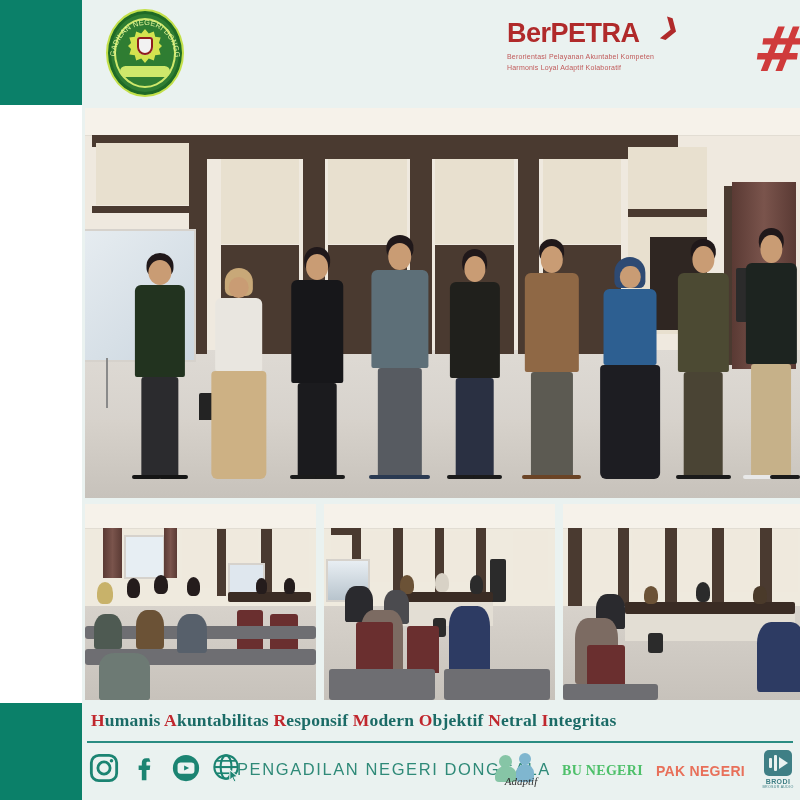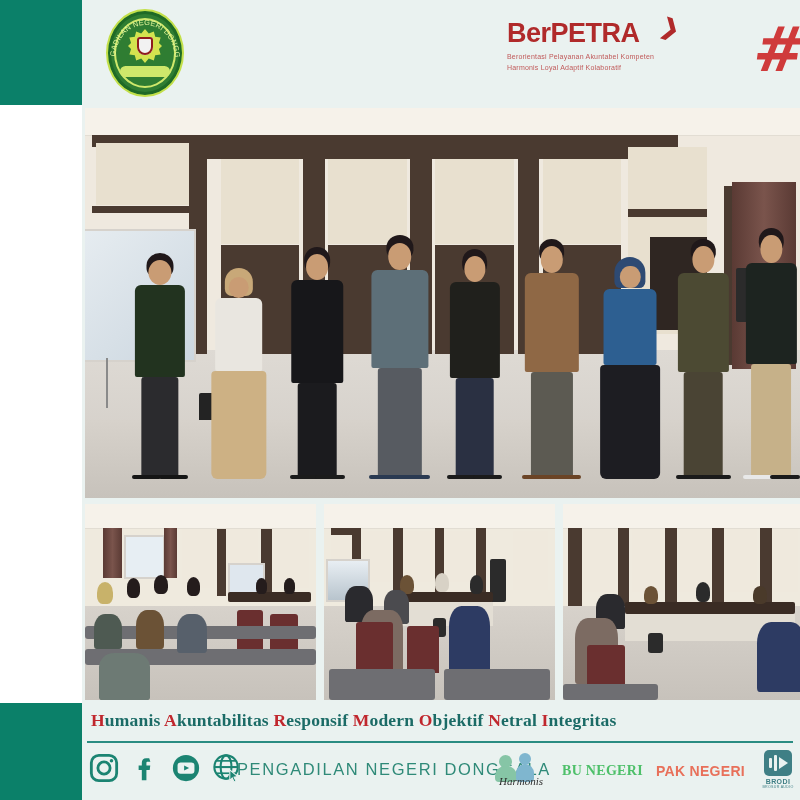--- a/index.html
+++ b/index.html
@@ -463,21 +463,21 @@
 
     <div class="orgname">PENGADILAN NEGERI DONGGALA</div>
 
     <div class="brands">
 
       <div class="brand sarinah">
         <div class="fig-a"></div>
           <div class="fig-b"></div>
         <div class="body-a"></div>
           <div class="body-b"></div>
-        <div class="script">Harmonis</div>
+        <div class="script">Adaptif</div>
       </div>
 
 
       <div class="brand busanti">BU NEGERI</div>
 
       <div class="brand paksandi">PAK NEGERI</div>
 
       <div class="brand brodi">
         <div class="glyph">
           <div class="bar" style="left:5px;top:8px;width:3px;height:10px;"></div>

